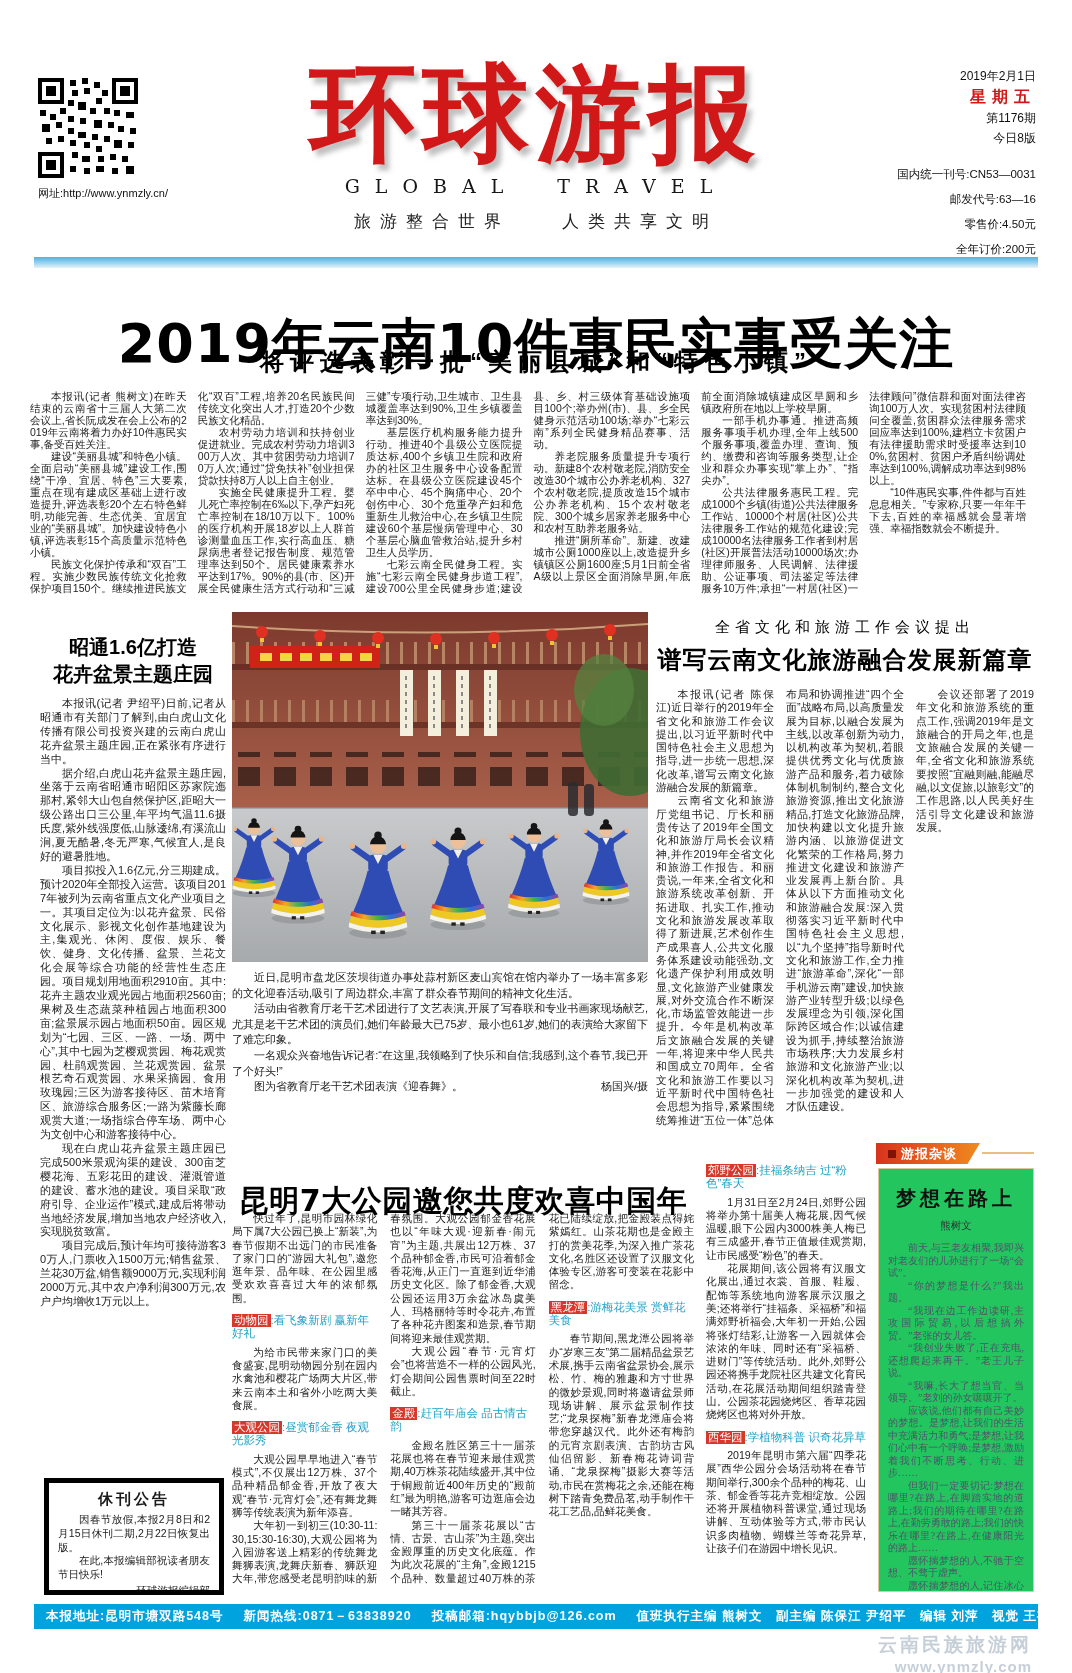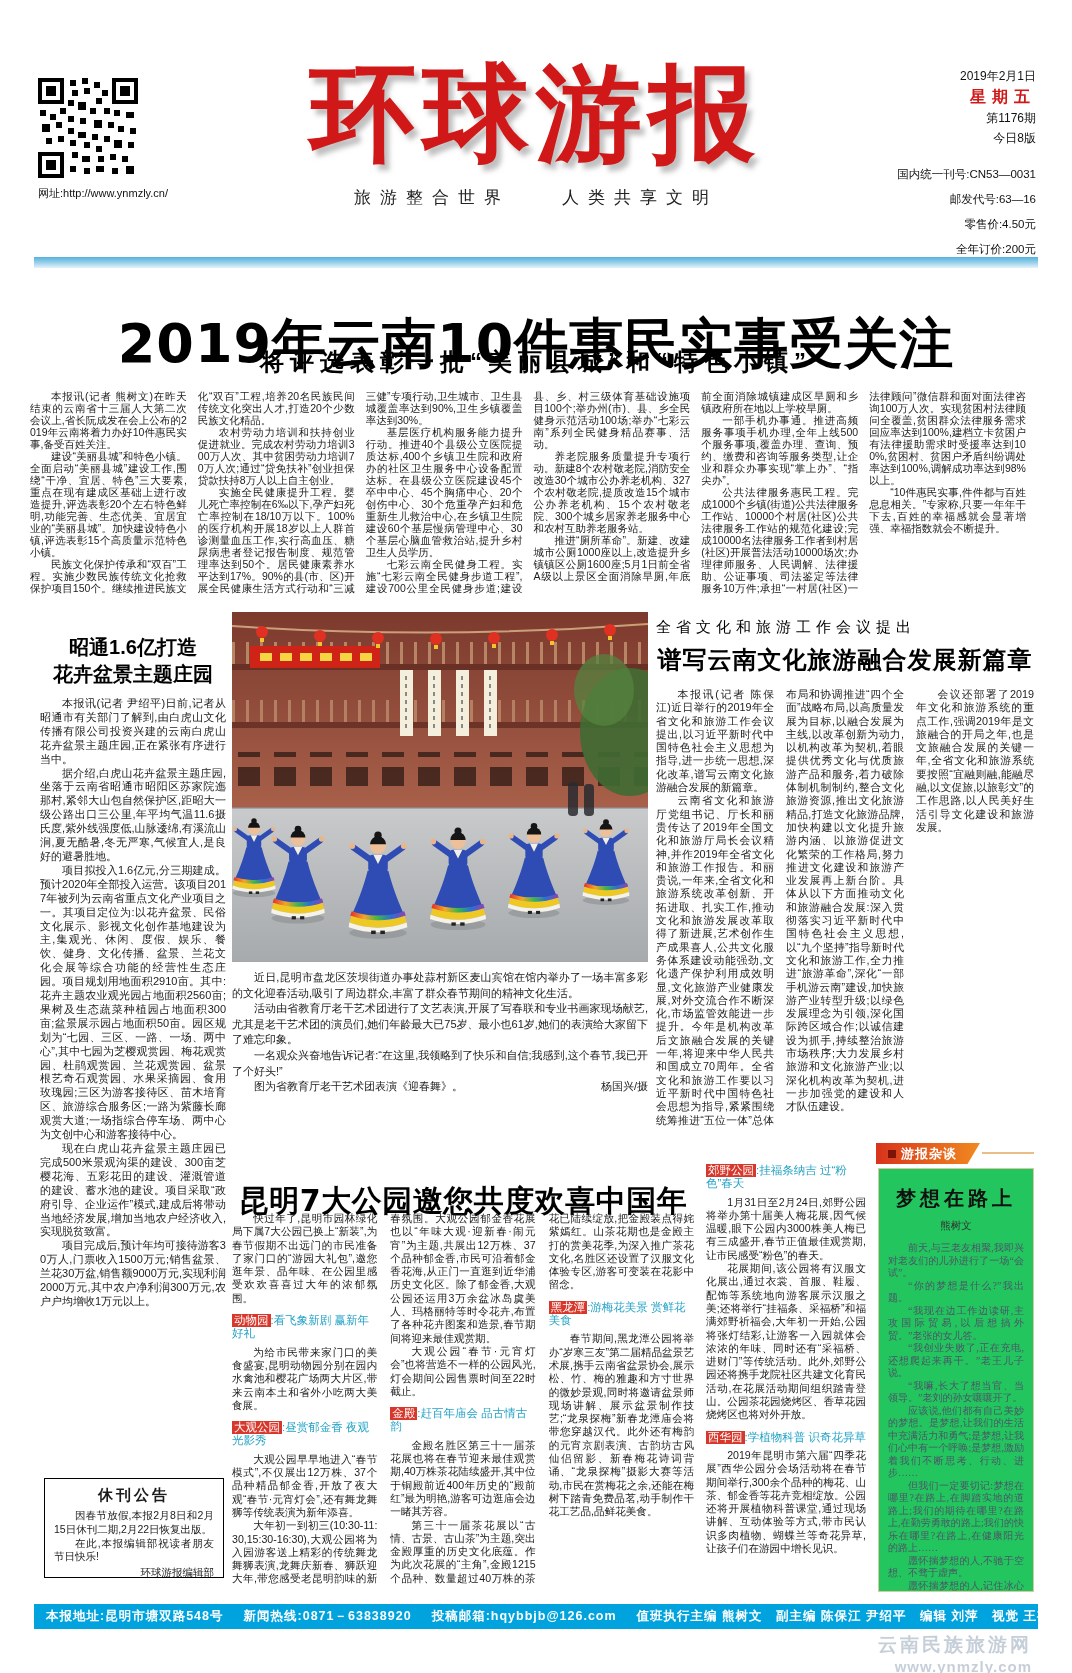--- a/index.html
+++ b/index.html
@@ -34,35 +34,35 @@
   .lead-body { position:absolute; left:30px; top:390px; width:996px; height:205px;
                column-count:6; column-gap:11px; column-fill:auto;
                font-size:10.5px; line-height:12px; overflow:hidden; }
   p.np { margin:0; text-indent:2em; text-align:justify; word-break:break-all; }
 
   
   .zhaotong { position:absolute; left:40px; top:634px; width:186px; }
   .zt-title { text-align:center; font-size:20px; font-weight:900; line-height:1.35; margin:0 0 9px; color:#000; }
   .zt-body { height:830px; overflow:hidden; font-size:11px; line-height:13.9px; }
 
-  .notice { position:absolute; left:44px; top:1478px; width:180px; height:100px;
-            border:1px solid #000000; padding:6px 9px; box-sizing:border-box; overflow:hidden; }
+  .notice { position:absolute; left:44px; top:1478px; width:180px; height:117px;
+            border:5px solid #000000; padding:6px 9px; box-sizing:border-box; overflow:hidden; }
   .notice-title { text-align:center; font-size:15px; font-weight:bold; letter-spacing:3px; margin:1px 0 4px; }
   .notice p { font-size:10.5px; line-height:13.8px; }
   .notice-sign { text-align:right; font-size:10.5px; line-height:14px; margin:2px 0 0; }
 
   
   .photo { position:absolute; left:232px; top:612px; width:416px; height:350px; background:#9aa0a3; }
   .photo svg { display:block; }
   .caption { position:absolute; left:232px; top:970px; width:416px; font-size:11px; line-height:15.6px; }
   .credit { float:right; text-indent:0; }
 
   
   .culture { position:absolute; left:656px; top:618px; width:378px; }
-  .cu-kicker { text-align:left; font-size:15px; letter-spacing:5px; margin:0 0 7px; color:#000; }
+  .cu-kicker { text-align:center; font-size:15px; letter-spacing:5px; margin:0 0 7px; color:#000; }
   .cu-title { text-align:center; font-size:24px; font-weight:900; letter-spacing:1px; margin:0 0 12px; color:#000; white-space:nowrap; }
   .cu-body { height:452px; column-count:3; column-gap:12px; column-fill:auto;
              font-size:10.8px; line-height:13.3px; overflow:hidden; }
 
   
   .parks-head { position:absolute; left:230px; top:1156px; width:466px; text-align:center;
                 font-size:30px; font-weight:900; letter-spacing:0.5px; color:#000;
                 font-family:"DejaVu Sans",sans-serif; white-space:nowrap; }
   .parks-body { position:absolute; left:232px; top:1212px; width:462px; height:386px;
                 column-count:3; column-gap:13px; column-fill:auto;
@@ -161,20 +161,21 @@
             <rect x="58" y="88" width="8" height="6"></rect>
             <rect x="74" y="90" width="6" height="6"></rect>
             <rect x="88" y="88" width="8" height="8"></rect>
         </g>
       </svg>
       <div class="qr-caption">网址:http://www.ynmzly.cn/</div>
     </div>
 
     <div class="mast-center">
       <div class="mast-title">环球游报</div>
+      <div class="mast-en">GLOBAL TRAVEL</div>
       <div class="mast-slogan">旅游整合世界　　人类共享文明</div>
     </div>
 
     <div class="pub-info">
       <div>2019年2月1日</div>
       <div class="weekday">星期五</div>
       <div>第1176期</div>
       <div>今日8版</div>
       <div class="pub-group2">
         <div>国内统一刊号:CN53—0031</div>

